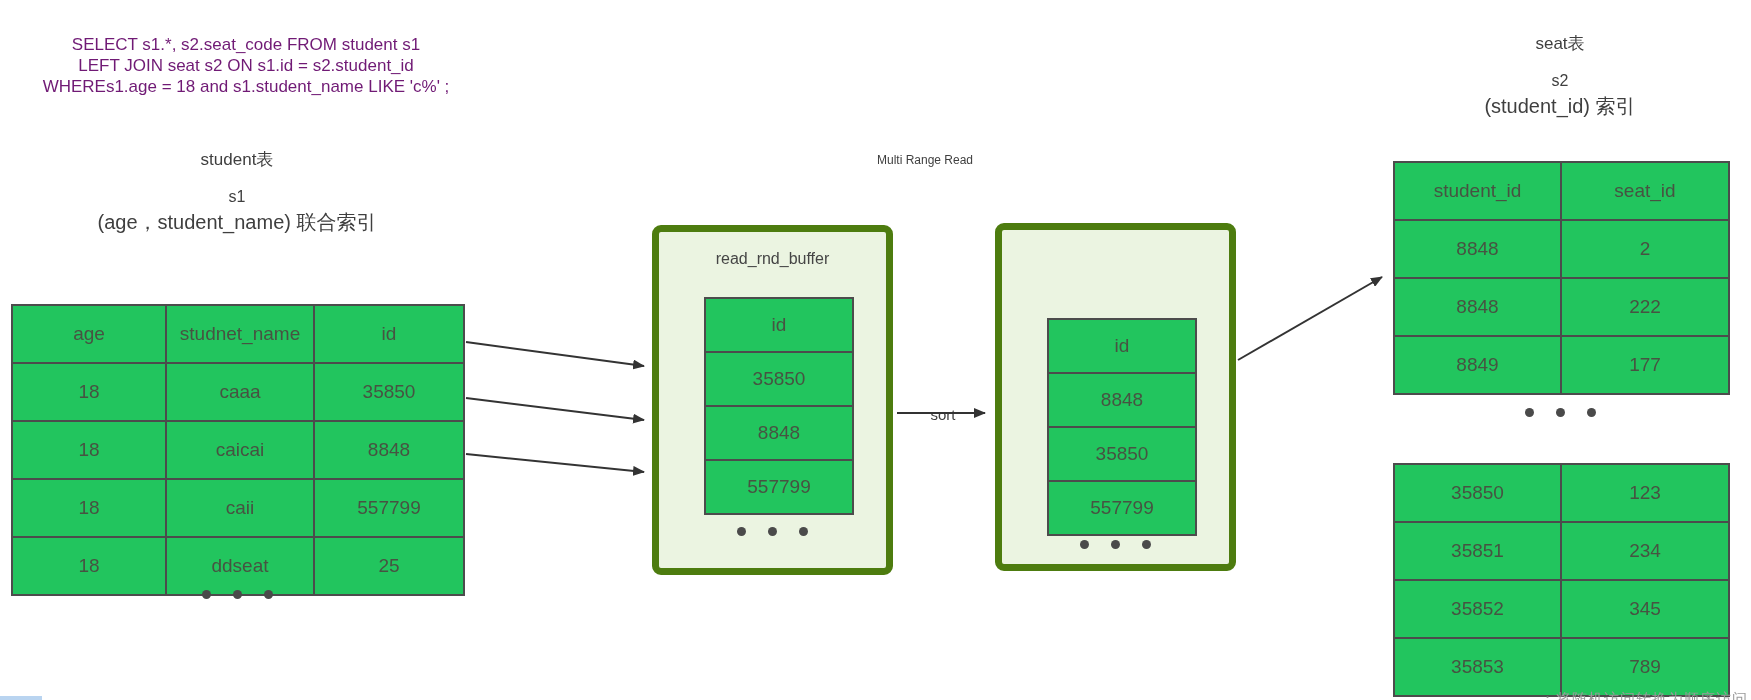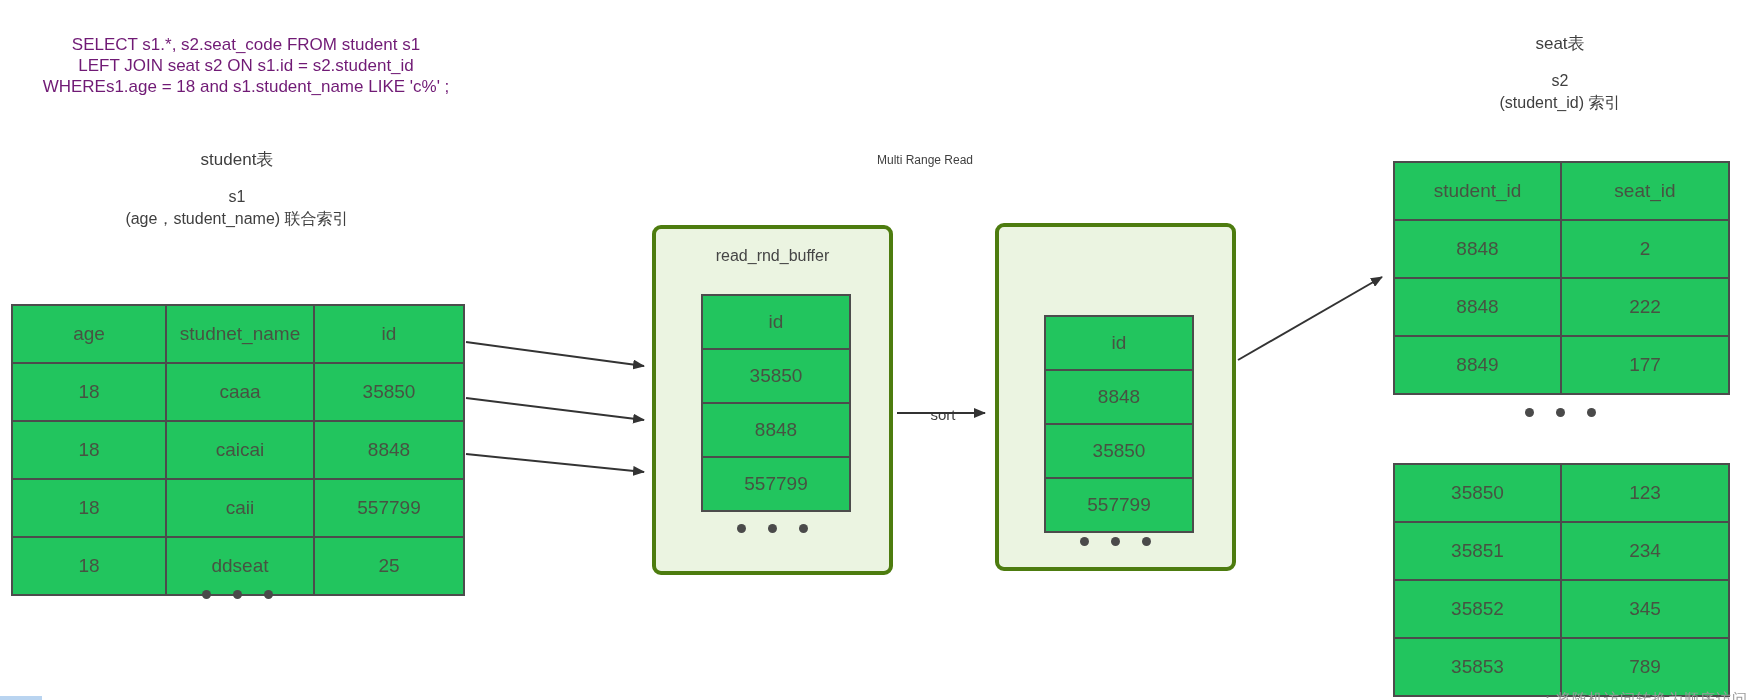--- a/index.html
+++ b/index.html
@@ -8,33 +8,33 @@
 
   .abs{position:absolute;}
 
   
   .sql{left:28px;top:34px;width:436px;text-align:center;font-size:17px;line-height:21px;color:#701a75;}
 
   
   .label-stack{text-align:center;color:#3f3f3f;}
   .label-stack .t1{font-size:17px;}
   .label-stack .t2{font-size:16px;margin-top:17px;}
-  .label-stack .t3{font-size:16px;margin-top:3px;}
+  .label-stack .t3{font-size:20px;margin-top:3px;}
 
   
   table.green{border-collapse:collapse;table-layout:fixed;}
   table.green td{border:2px solid #4c4c4c;background:#22c55e;text-align:center;
                  font-size:19px;color:#475342;padding:0;overflow:hidden;}
   table.student td{height:56px;}
   table.seat td{height:56px;}
   table.buffer td{height:52px;}
   table.buffer{width:150px;}
 
   
-  .panel{background:#ebf4e1;border:4px solid #4d7c0f;border-radius:9px;box-sizing:border-box;}
+  .panel{background:#ebf4e1;border:7px solid #4d7c0f;border-radius:9px;box-sizing:border-box;}
   .panel .panel-title{text-align:center;font-size:16px;color:#454545;padding-top:18px;}
 
   
   .dots{display:flex;justify-content:center;align-items:center;gap:22px;}
   .dot{width:9px;height:9px;border-radius:50%;background:#4a4a4a;}
 
   .mrr-title{font-size:12px;color:#3f3f3f;text-align:center;}
 
   .sort-label{font-size:15px;color:#3d3d3d;background:#ffffff;padding:0 3px;text-align:center;}
 

